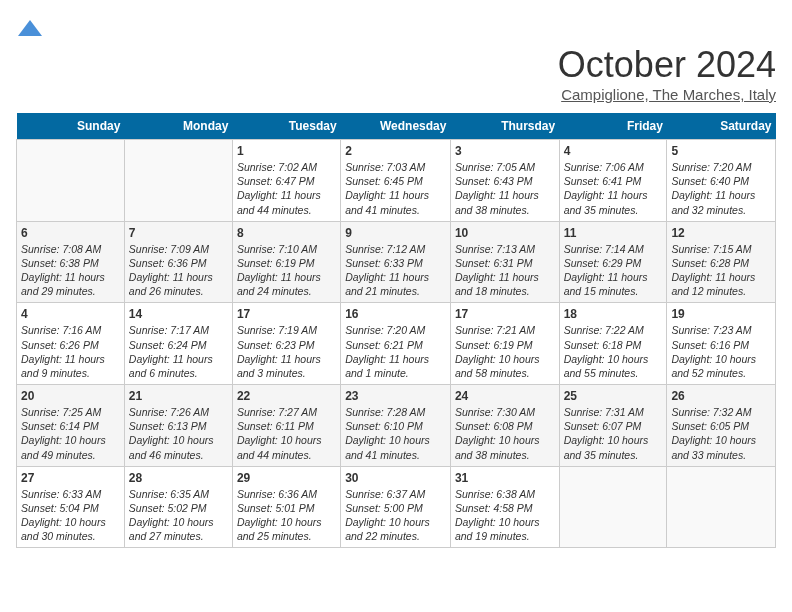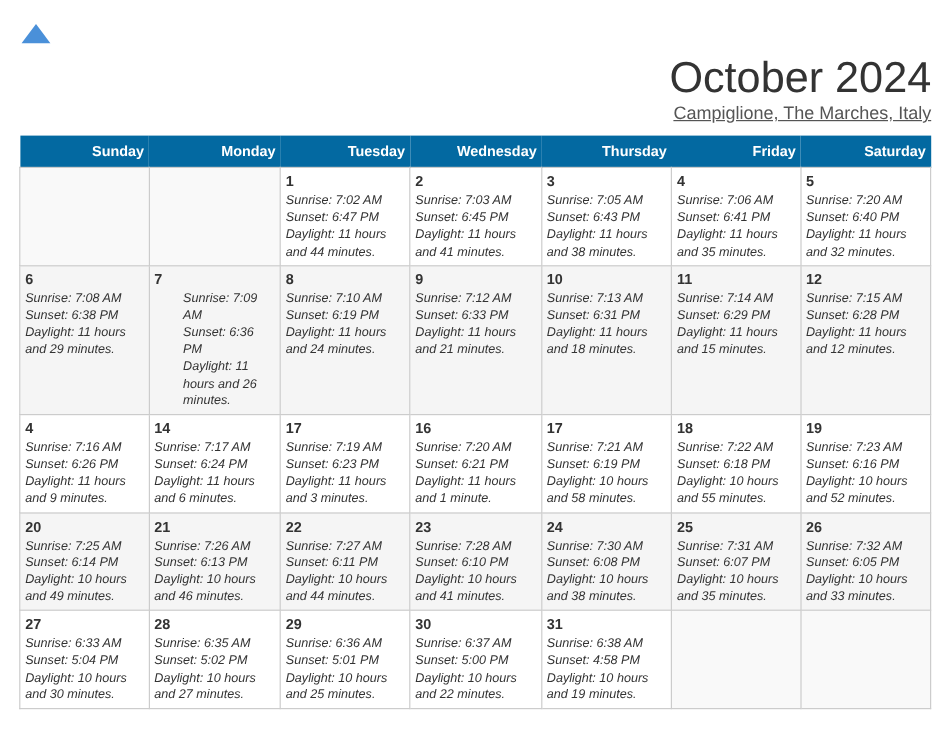--- a/index.html
+++ b/index.html
@@ -161,21 +161,21 @@
       </tr>
       <tr>
         <td>
           <span class="day-num">6</span>
           <div class="day-info" style="white-space: pre-line;">Sunrise: 7:08 AM
 Sunset: 6:38 PM
 Daylight: 11 hours and 29 minutes.</div>
         </td>
         <td>
           <span class="day-num">7</span>
-          <div class="day-info" style="white-space: pre-line; margin-left: 24px;">Sunrise: 7:09 AM
+          <div class="day-info" style="white-space: pre-line;">Sunrise: 7:09 AM
 Sunset: 6:36 PM
 Daylight: 11 hours and 26 minutes.</div>
         </td>
         <td>
           <span class="day-num">8</span>
           <div class="day-info" style="white-space: pre-line;">Sunrise: 7:10 AM
 Sunset: 6:19 PM
 Daylight: 11 hours and 24 minutes.</div>
         </td>
         <td>

